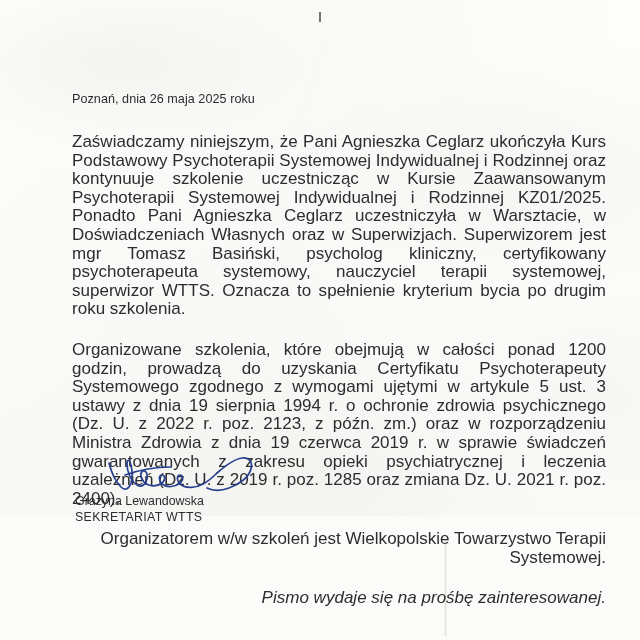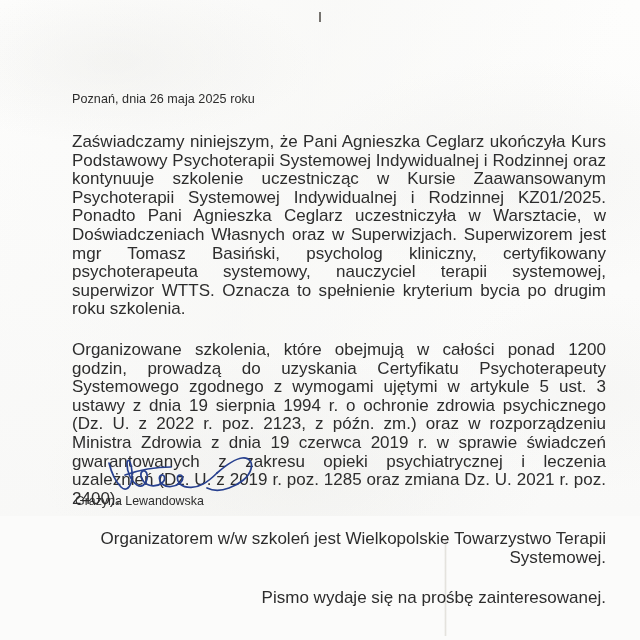--- a/index.html
+++ b/index.html
@@ -100,21 +100,21 @@
   p.para {
     margin: 0 0 22px 0;
     font-size: 17px;
     line-height: 18.6px;
     color: #2d2d2d;
     text-align: justify;
     letter-spacing: 0.01px;
     -webkit-hyphens: manual;
     hyphens: manual;
   }
-  p.para:last-child { margin-bottom: 12px; }
+  p.para:last-child { margin-bottom: 12px; font-style: italic; }
 
   p.para.short { text-align: right; }
 
   
   .signature-block {
     position: absolute;
     left: 75px;
     top: 454px;
     width: 300px;
   }
@@ -190,16 +190,17 @@
                    C83,26 82,21 79,21 C76,21 75,26 79,30 C85,35 95,34 102,30
                    C108,27 112,23 116,19"></path>
           <path d="M116,19 C124,12 133,5 141,4 C148,3 152,8 150,15
                    C148,23 139,30 128,34 C120,37 112,37 106,34"></path>
           <path d="M24,21 C38,16 54,13 70,13"></path>
         </g>
       </svg>
     </div>
 
     <div class="sig-name">Grażyna Lewandowska</div>
+    <div class="sig-role">SEKRETARIAT WTTS</div>
 
   </div>
 
 </div>
 
 </body></html>

